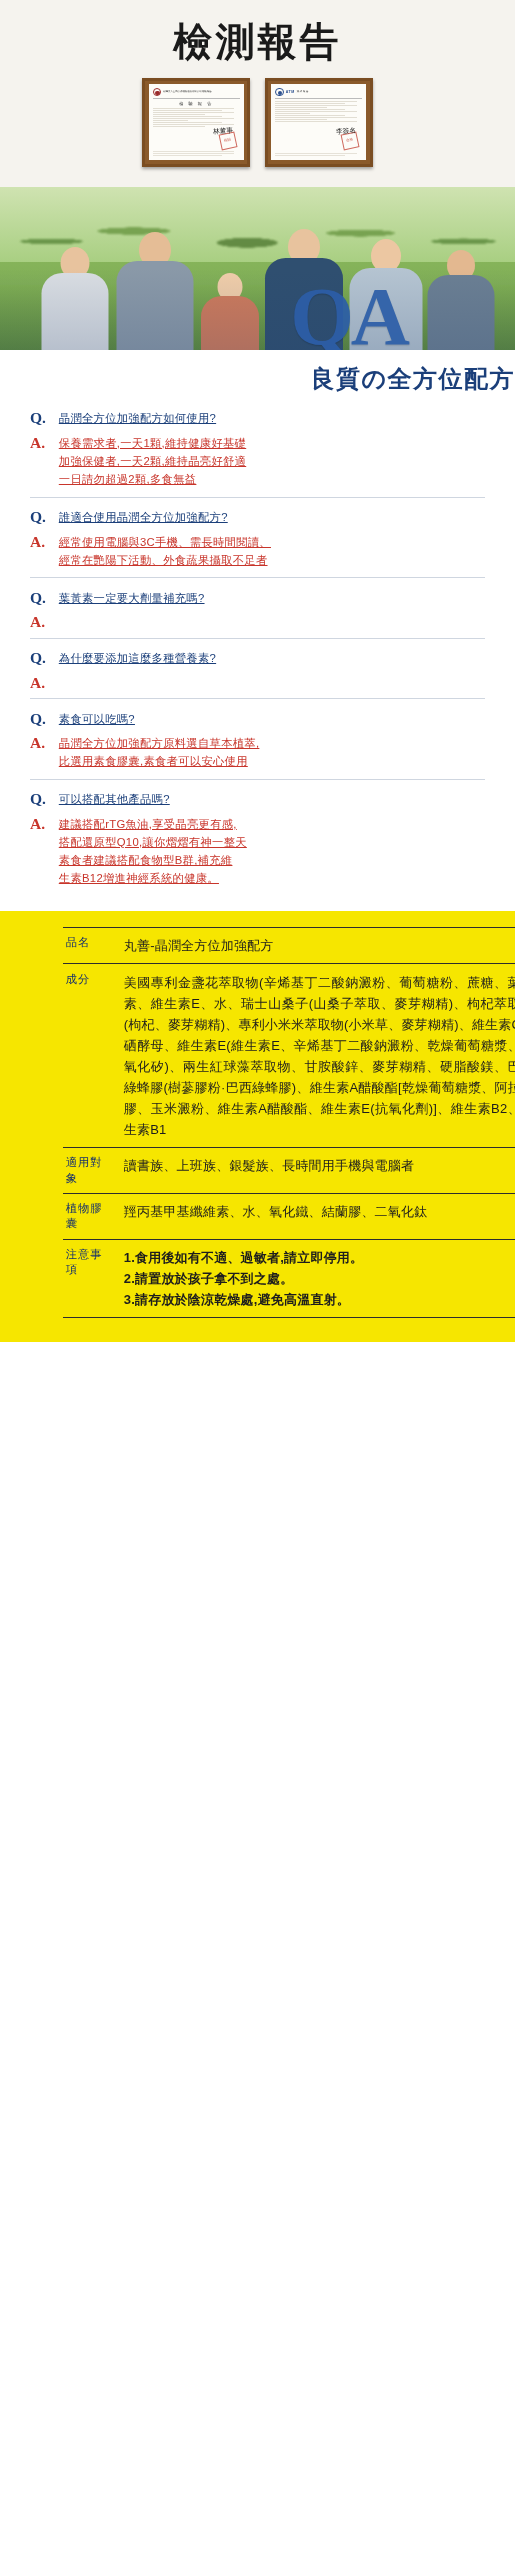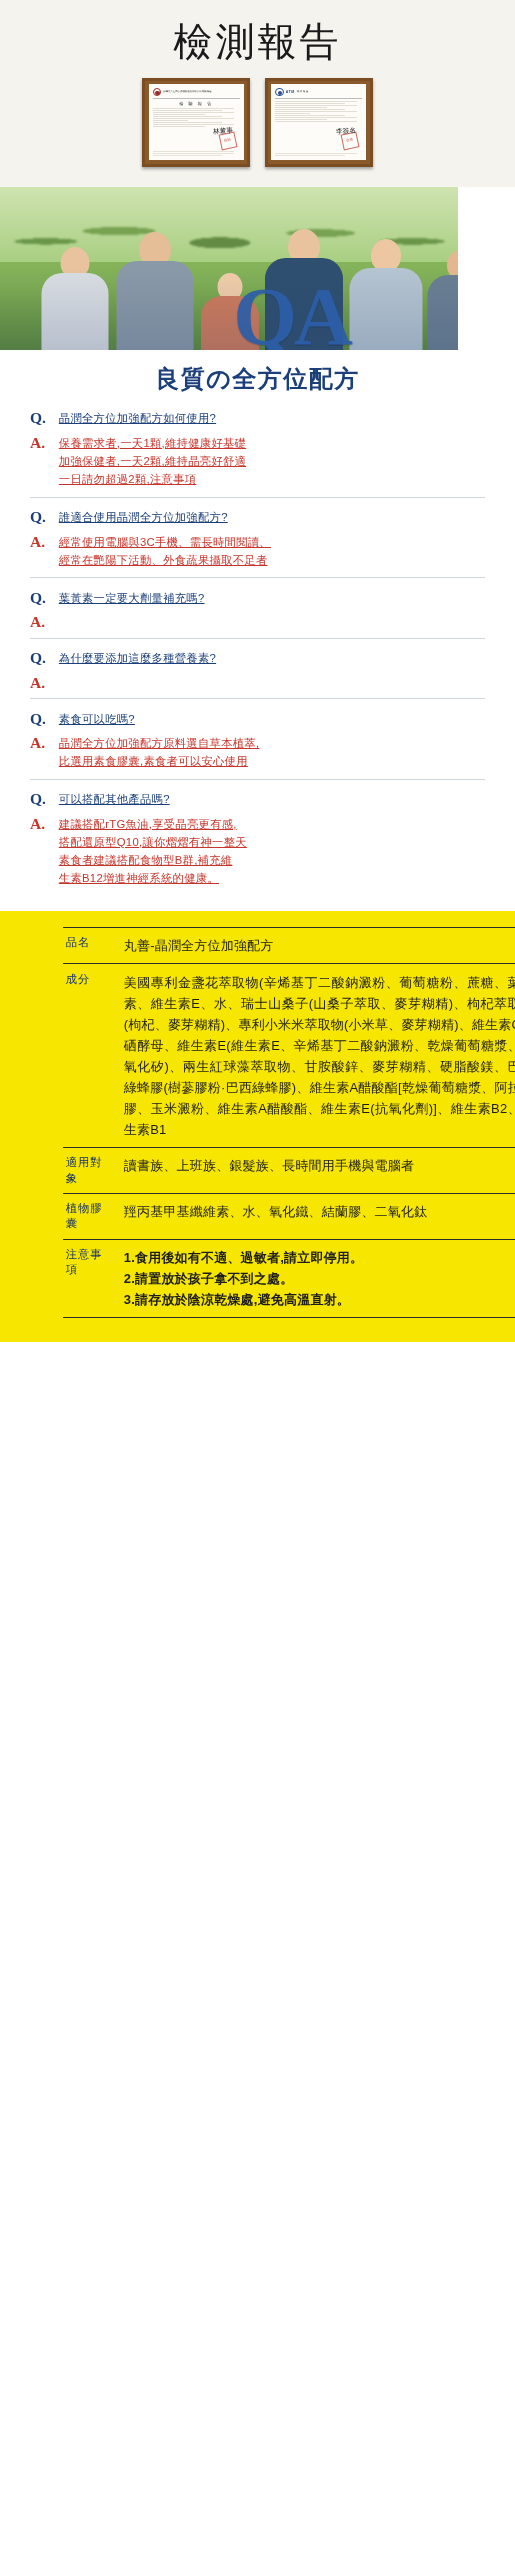--- a/index.html
+++ b/index.html
@@ -13,21 +13,21 @@
   
   .cert-section {
     width: 515px;
     background: #f5f3ee;
     padding: 14.4px 0 20.6px 0;
     text-align: center;
     position: relative;
   }
   .cert-title {
     font-family: "Liberation Serif", serif;
-    font-weight: normal;
+    font-weight: bold;
     font-size: 39px;
     letter-spacing: 3.1px;
     color: #1a1a1a;
     line-height: 1.15;
     padding: 5.2px 0 13.4px 0;
   }
   .cert-row {
     display: flex;
     justify-content: center;
     gap: 14.4px;
@@ -114,21 +114,21 @@
     position: absolute;
     right: 10.3px; bottom: 24px;
     font-family: "Liberation Serif", serif;
     font-size: 6.7px;
     color: #222;
     transform: rotate(-4deg);
   }
 
   
   .hero {
-    width: 458px;
+    width: 515px;
     height: 163px;
     position: relative;
     overflow: hidden;
     background: linear-gradient(180deg,#9fc46a 0%, #86b45a 45%, #6f9d4a 100%);
   }
   .hero .sky {
     position:absolute; left:0; top:0; width:100%; height:46%;
     background: linear-gradient(180deg,#cfe3b1 0%, #a9cf82 100%);
   }
   .hero .trees {
@@ -185,21 +185,21 @@
     text-shadow: 0 1px 1.5px rgba(0,0,0,.18);
   }
 
   
   .qa-section {
     width: 515px;
     background: #ffffff;
     padding: 9.3px 0 15.5px 0;
   }
   .qa-heading {
-    text-align: center;
+    text-align: right;
     font-family: "Liberation Serif", serif;
     font-size: 24px;
     color: #1b3f7a;
     letter-spacing: 1.5px;
     padding: 3.1px 0 11.3px 0;
   }
   .qa-list { padding: 0 30px; }
   .qa-item { border-top: 0.5px solid #cfd6e0; padding: 10.3px 0 8.2px 0; }
   .qa-item:first-child { border-top: none; padding-top: 3.1px; }
   .qa-row { display: flex; align-items: flex-start; gap: 7.2px; }
@@ -369,21 +369,21 @@
 
     <div class="qa-item">
       <div class="qa-row">
         <span class="qa-mark q">Q.</span>
         <span class="qa-text q">晶潤全方位加強配方如何使用?</span>
       </div>
       <div class="qa-row">
         <span class="qa-mark a">A.</span>
         <span class="qa-text a" style="white-space:pre-line">保養需求者,一天1顆,維持健康好基礎
 加強保健者,一天2顆,維持晶亮好舒適
-一日請勿超過2顆,注意事項</span>
+一日請勿超過2顆,多食無益</span>
       </div>
     </div>
 
     <div class="qa-item">
       <div class="qa-row">
         <span class="qa-mark q">Q.</span>
         <span class="qa-text q">誰適合使用晶潤全方位加強配方?</span>
       </div>
       <div class="qa-row">
         <span class="qa-mark a">A.</span>

